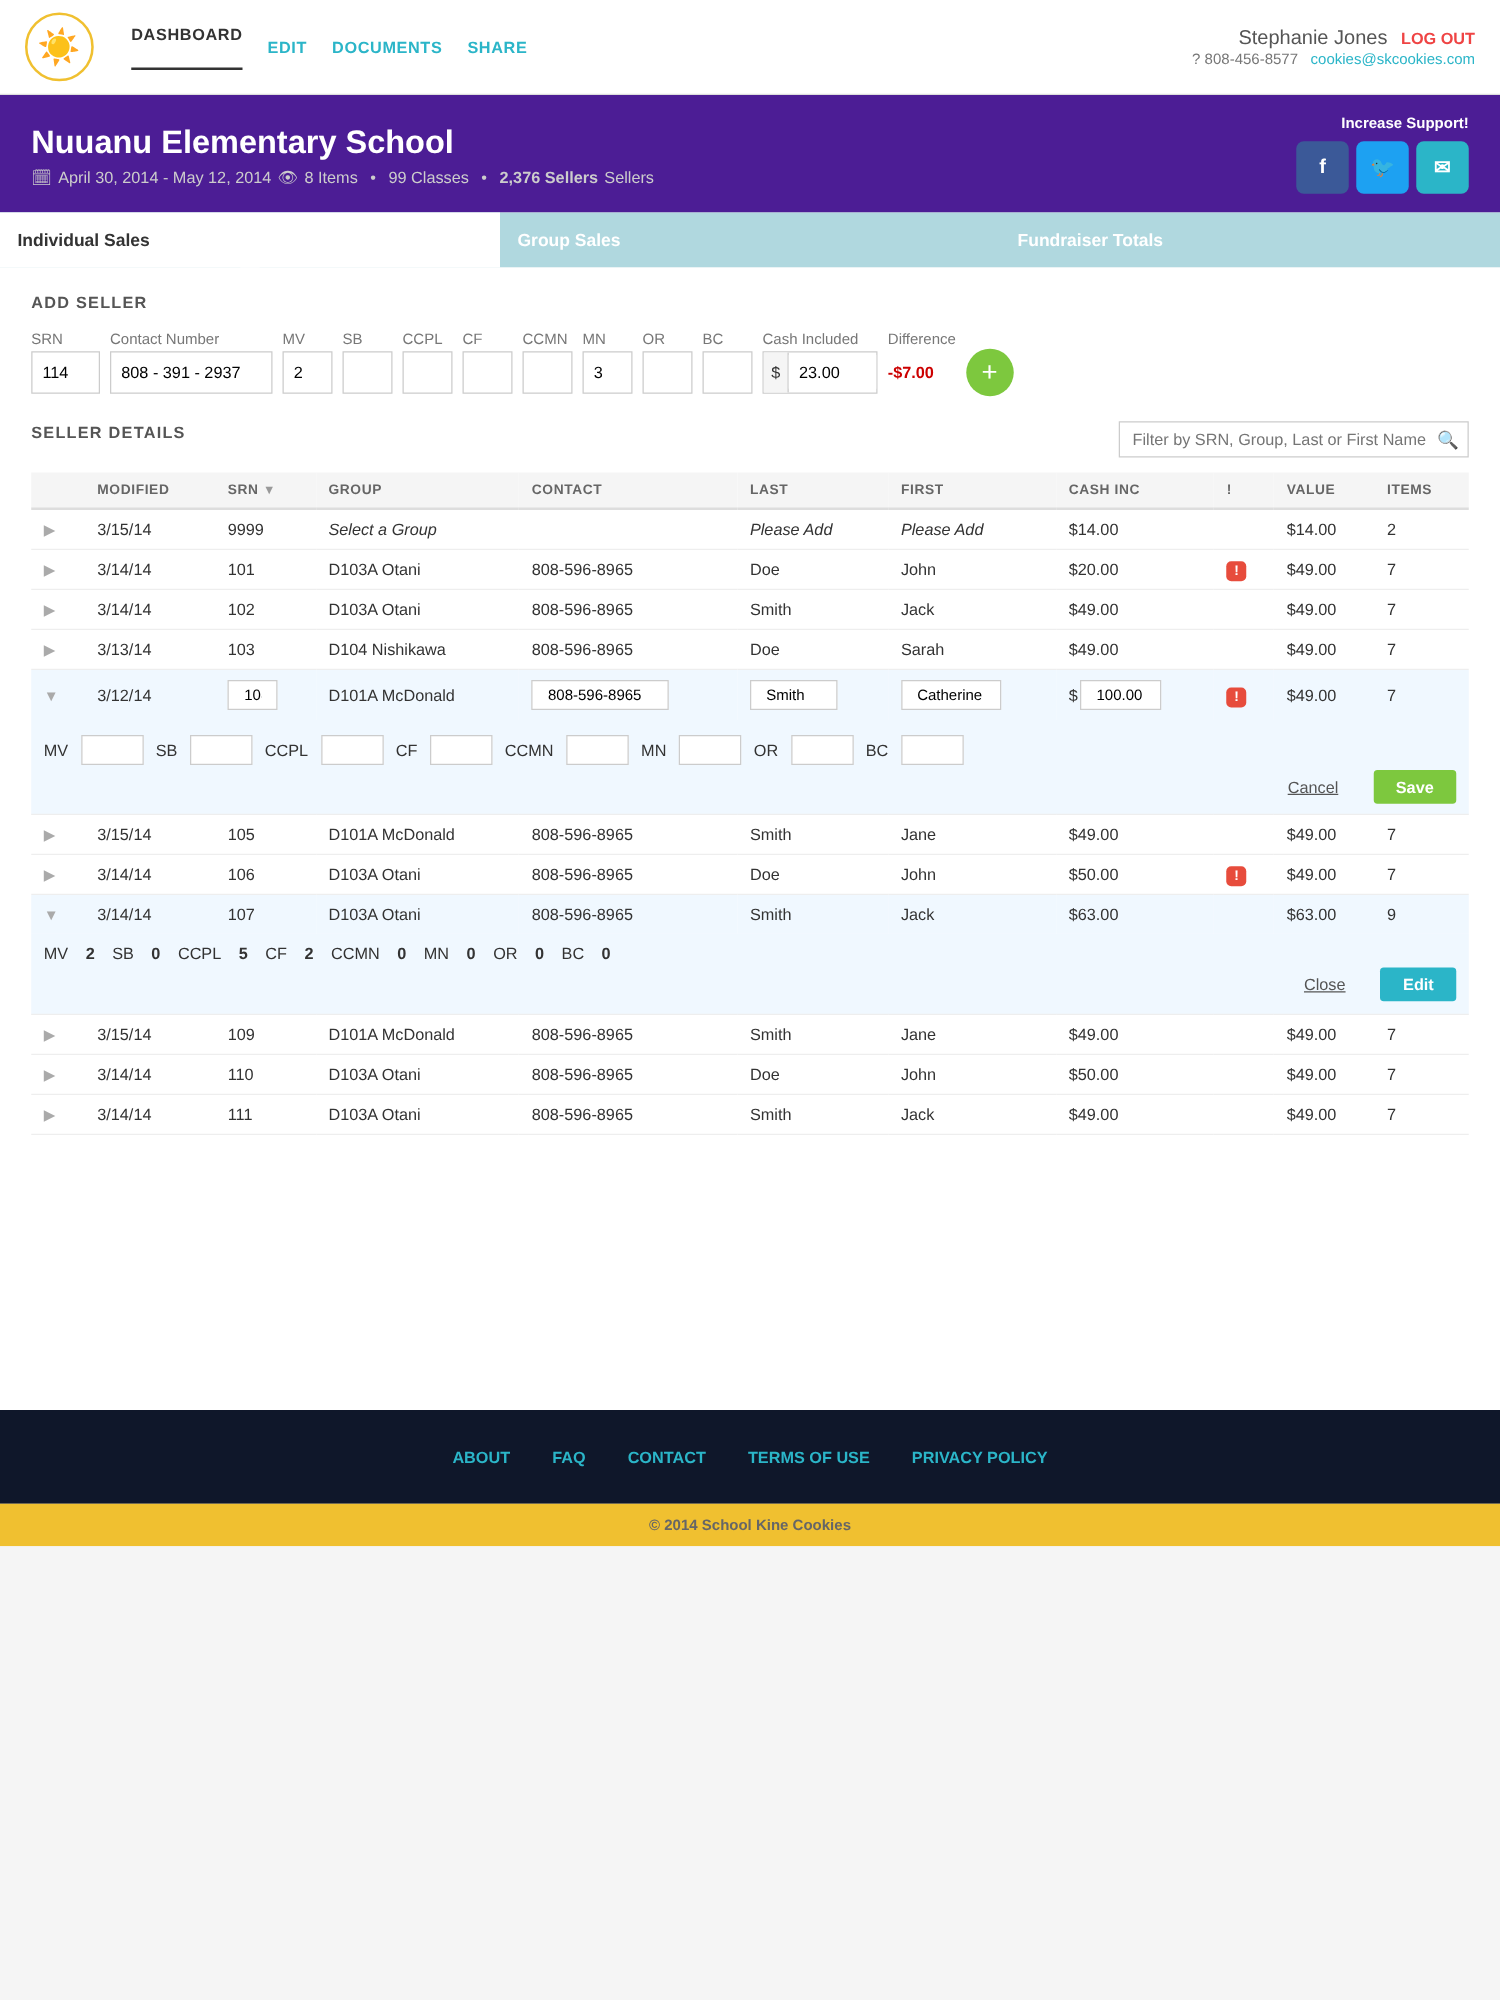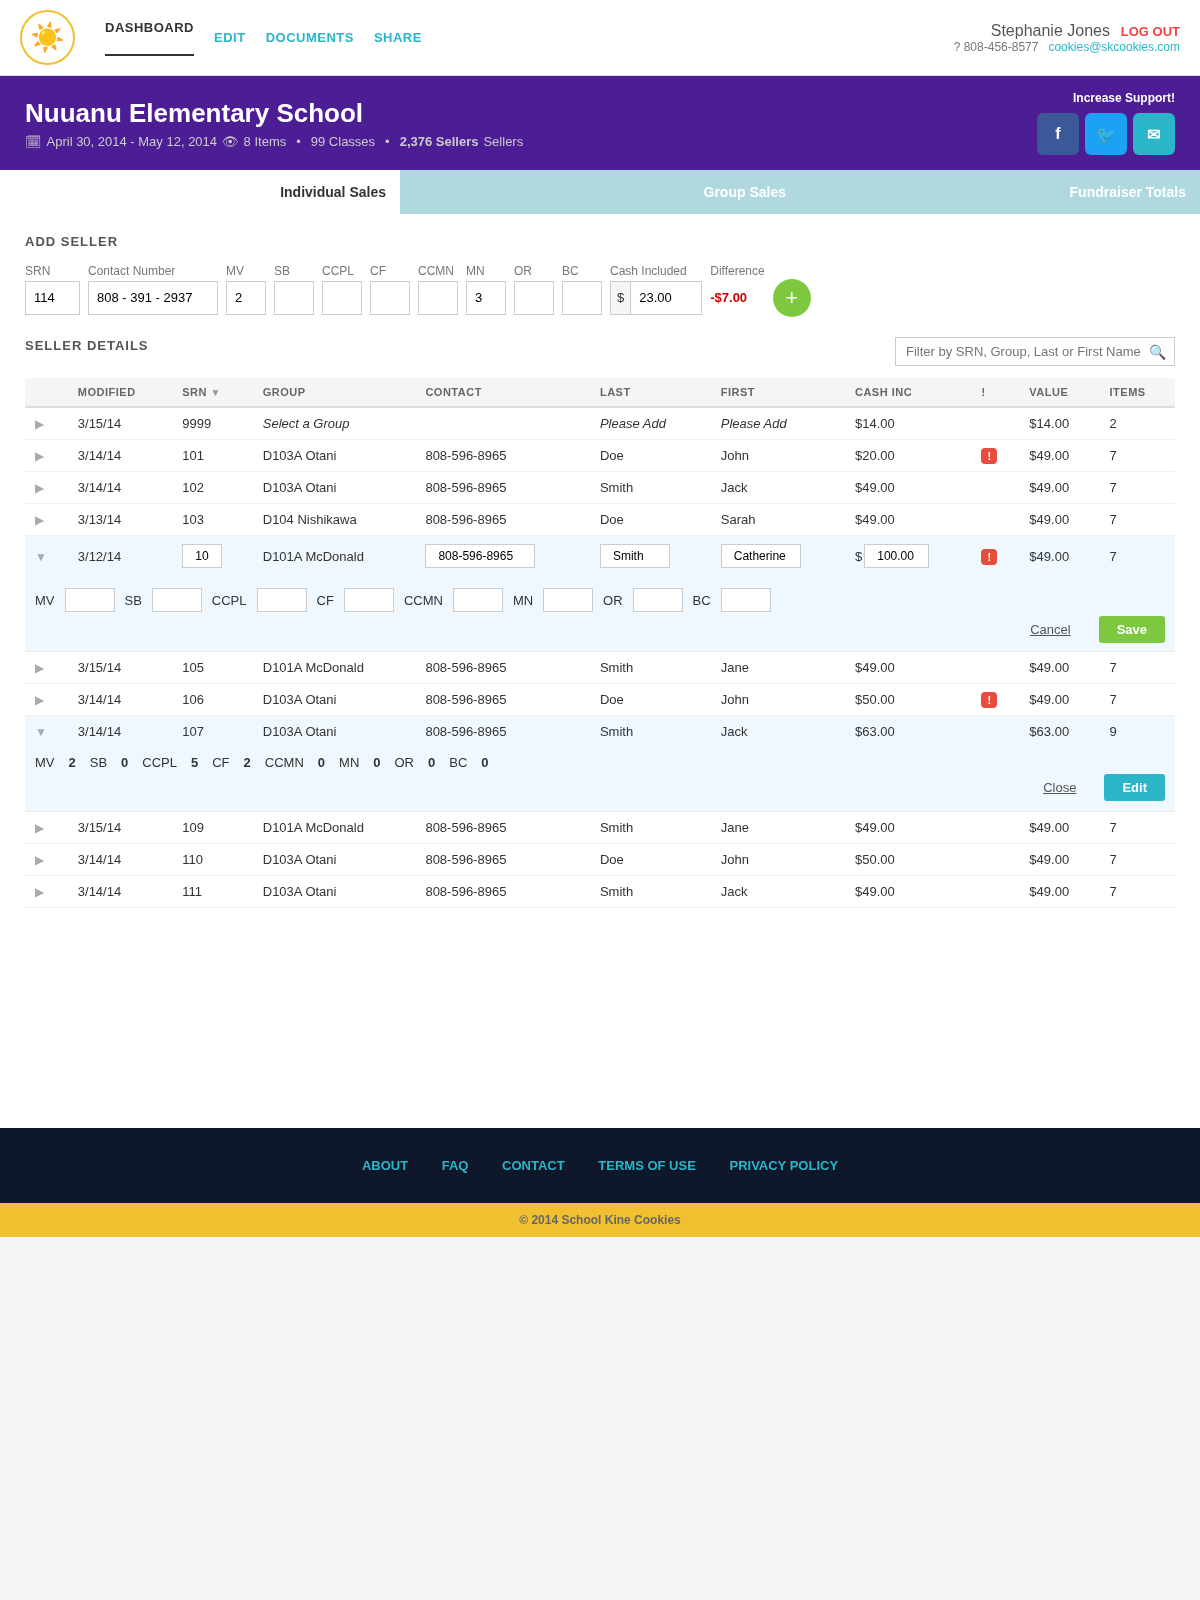--- a/index.html
+++ b/index.html
@@ -26,21 +26,21 @@
     .social-area { display: flex; flex-direction: column; align-items: flex-end; gap: 8px; }
     .increase-support { font-size: 12px; font-weight: bold; text-align: right; }
     .social-buttons { display: flex; gap: 6px; }
     .social-btn { width: 42px; height: 42px; border-radius: 6px; display: flex; align-items: center; justify-content: center; color: #fff; font-weight: bold; font-size: 16px; cursor: pointer; }
     .fb-btn { background: #3b5998; }
     .tw-btn { background: #1da1f2; }
     .em-btn { background: #2bb5c8; }
 
     
     .tab-nav { display: flex; background: #b0d8df; }
-    .tab-item { flex: 1; padding: 14px; text-align: right; font-size: 14px; font-weight: bold; color: #fff; cursor: pointer; }
+    .tab-item { flex: 1; padding: 14px; text-align: left; font-size: 14px; font-weight: bold; color: #fff; cursor: pointer; }
     .tab-item.active { background: #fff; color: #333; position: relative; }
     .tab-item.active::after { content: ''; position: absolute; bottom: -8px; left: 50%; transform: translateX(-50%); border-left: 8px solid transparent; border-right: 8px solid transparent; border-top: 8px solid #fff; }
 
     
     .main-content { background: #fff; margin: 0; padding: 20px 25px; }
 
     
     .section-title { font-size: 13px; font-weight: bold; color: #555; letter-spacing: 1px; margin-bottom: 12px; }
     .add-seller-row { display: flex; align-items: center; gap: 8px; flex-wrap: wrap; }
     .field-label { font-size: 12px; color: #777; margin-bottom: 3px; }

